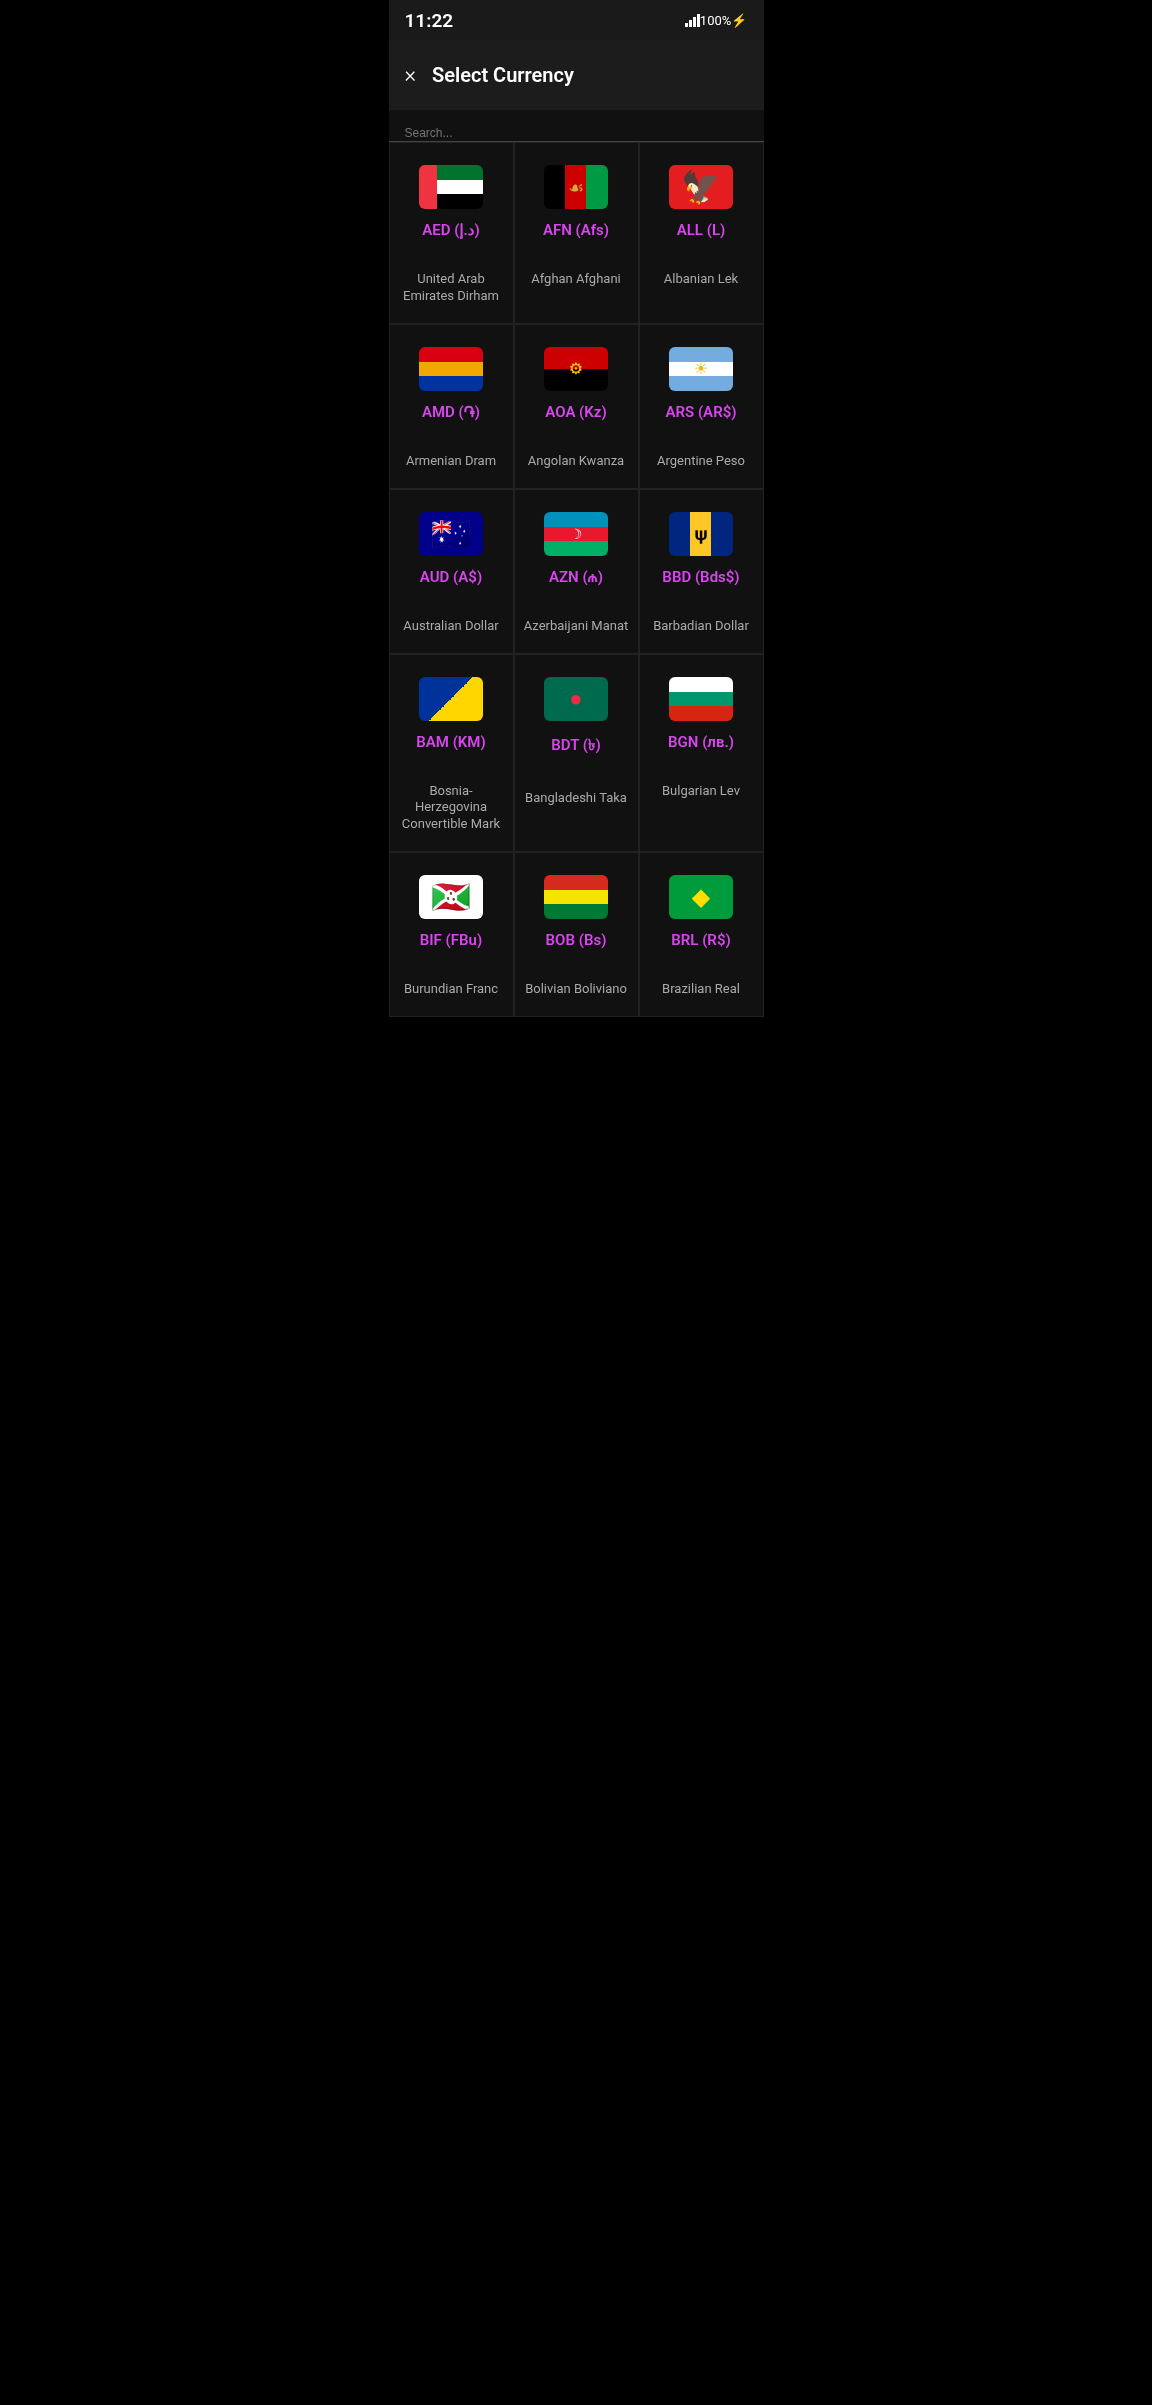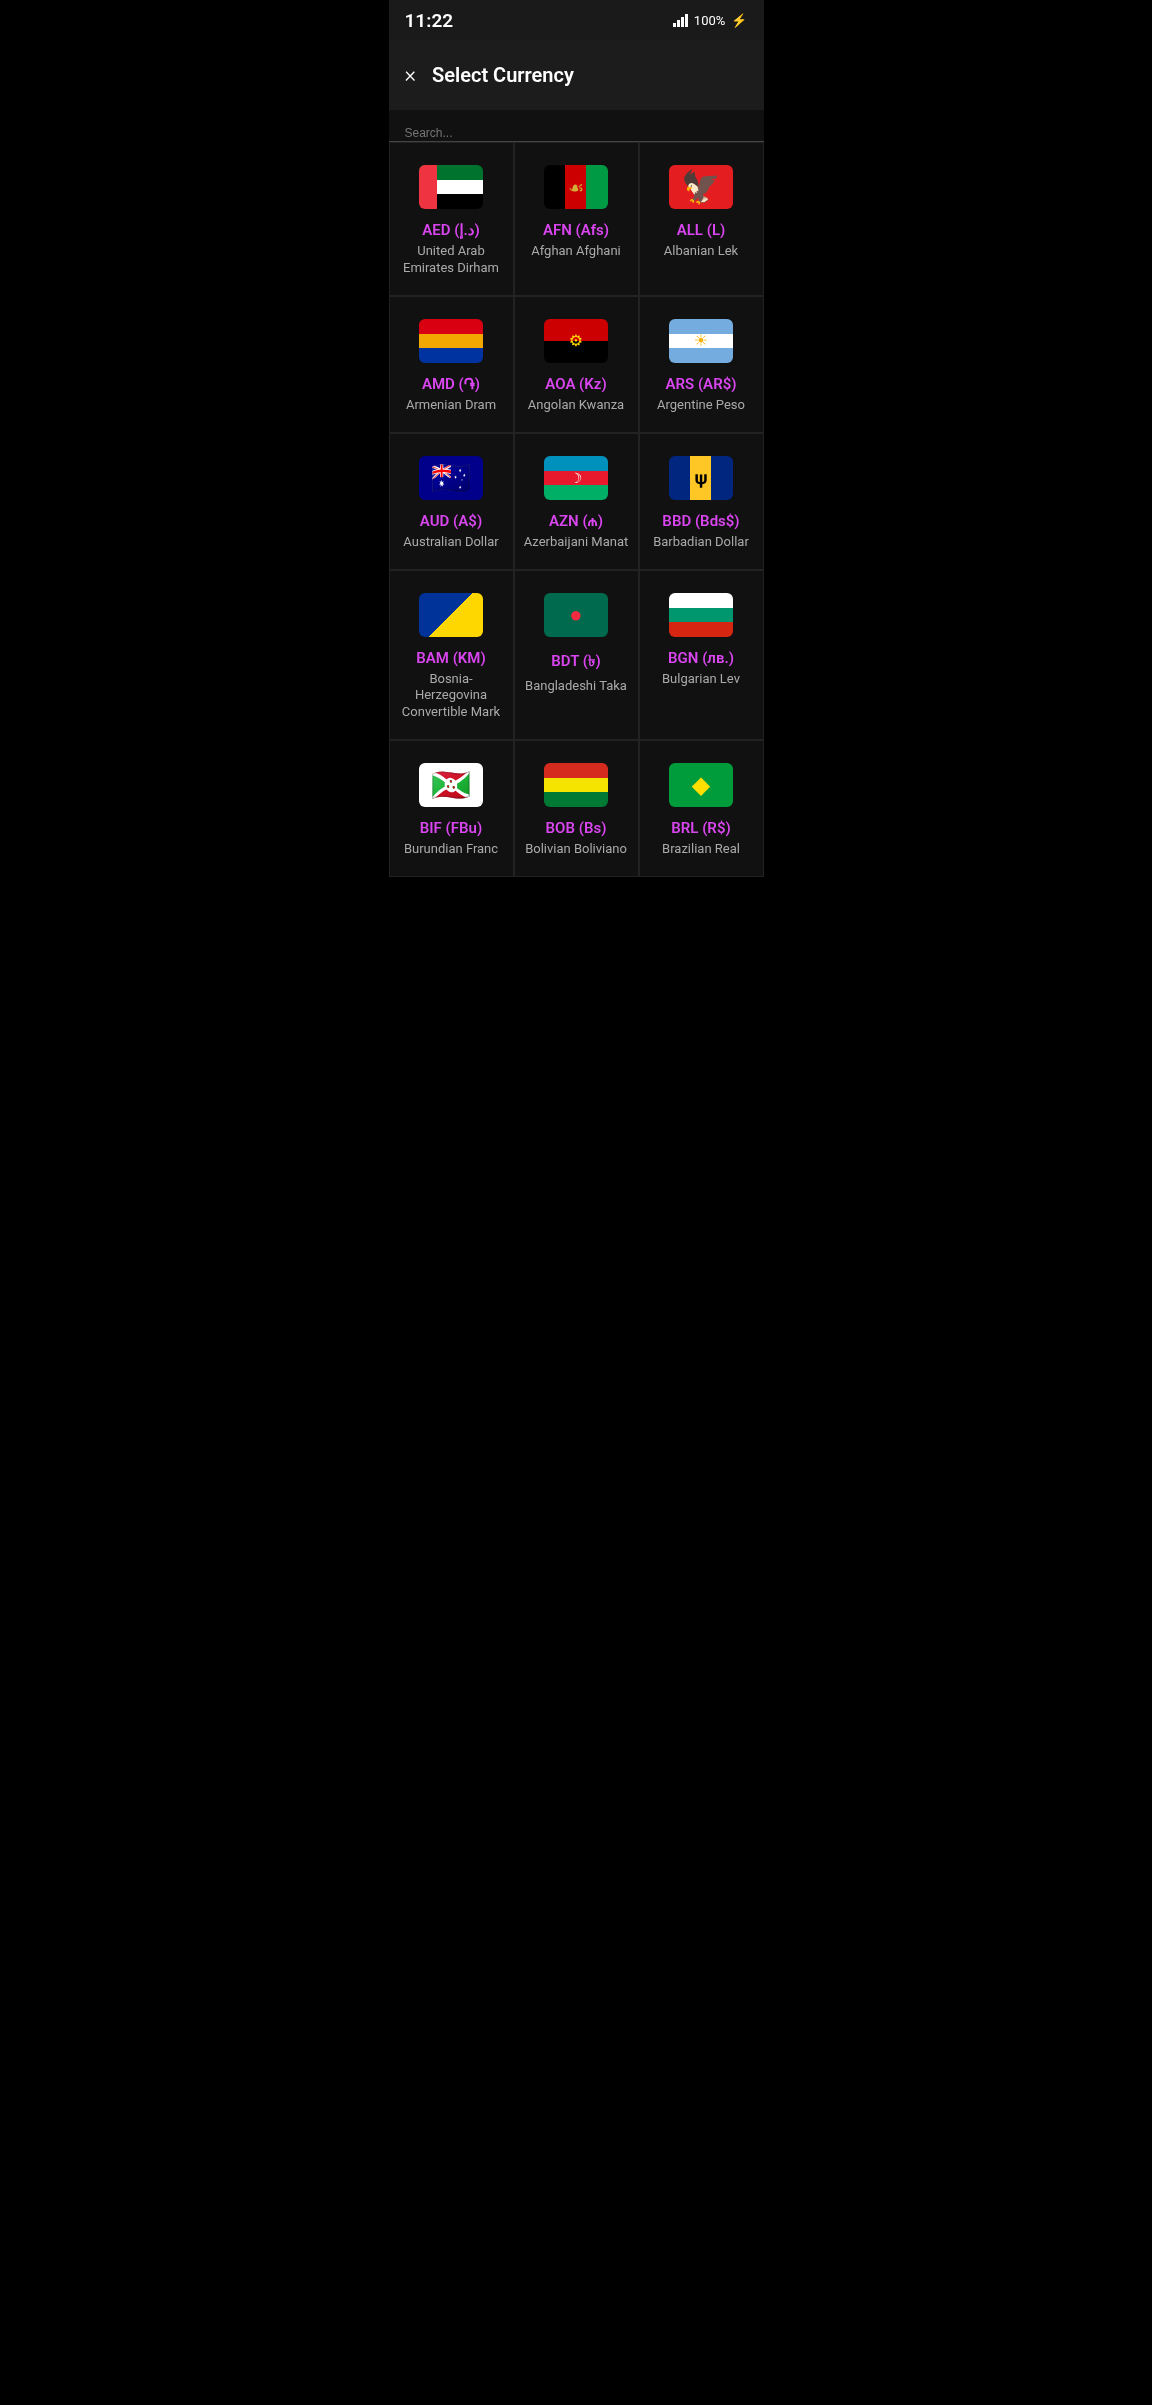--- a/index.html
+++ b/index.html
@@ -25,21 +25,21 @@
 
     .status-time {
       font-size: 19px;
       font-weight: 600;
       color: #fff;
     }
 
     .status-icons {
       display: flex;
       align-items: center;
-      gap: 6px;
+      gap: 0;
       font-size: 13px;
       color: #fff;
     }
 
     .signal-bars {
       display: flex;
       align-items: flex-end;
       gap: 1px;
       height: 14px;
     }
@@ -122,20 +122,21 @@
       color: #d946ef;
       text-align: center;
       margin-bottom: 4px;
     }
 
     .currency-name {
       font-size: 13px;
       color: #aaa;
       text-align: center;
       line-height: 1.3;
+      margin-top: 28px;
     }
 
     
     .flag-uae {
       background: linear-gradient(to bottom, #00732f 33%, #fff 33%, #fff 66%, #000 66%);
       position: relative;
     }
     .flag-uae::before {
       content: '';
       position: absolute;

